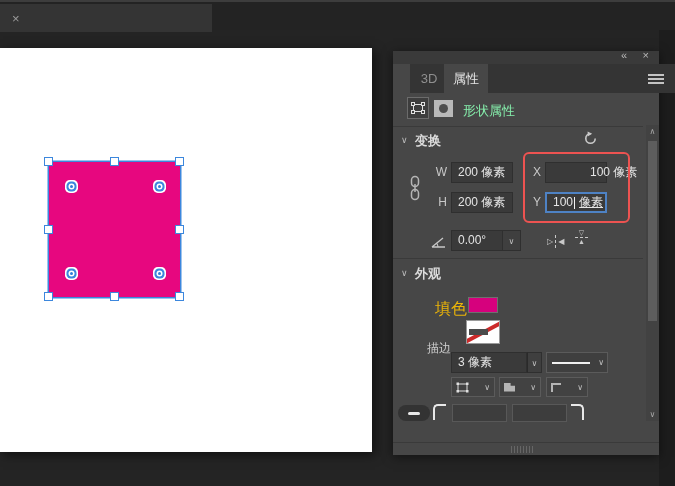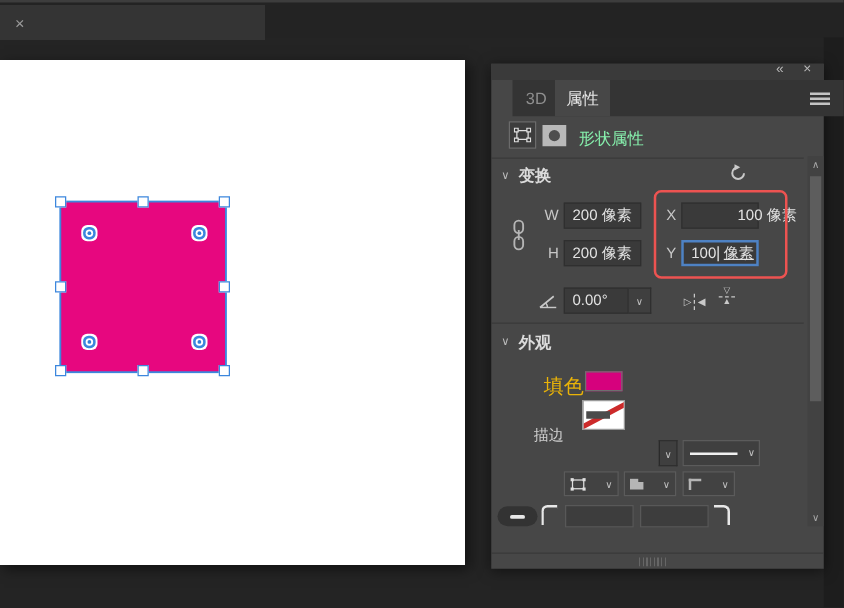--- a/index.html
+++ b/index.html
@@ -268,20 +268,21 @@
 
     <div class="fill-label">填色</div>
     <div class="fill-swatch" style="background: rgb(214, 1, 125);"></div>
 
     <div class="stroke-label">描边</div>
     <div class="stroke-swatch">
       <div class="diag"></div>
       <div class="bar"></div>
     </div>
 
+    <div class="sw-combo">3 像素</div>
     <div class="sw-chev">∨</div>
     <div class="linestyle">
       <div class="line"></div>
       <span class="chev">∨</span>
     </div>
 
     <div class="opt-btn ob1">
       <svg width="13" height="11" viewBox="0 0 13 11">
         <rect x="2" y="2" width="9" height="7" fill="none" stroke="#e0e0e0" stroke-width="1"></rect>
         <rect x="0.5" y="0.5" width="2.5" height="2.5" fill="#e0e0e0"></rect>

